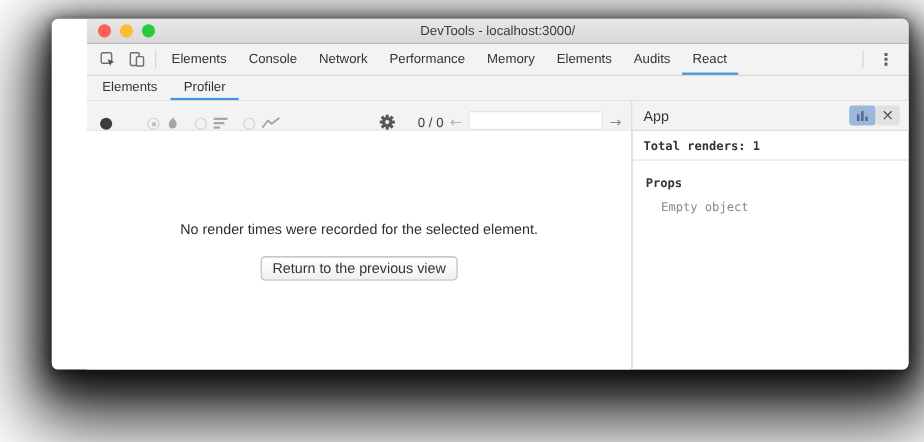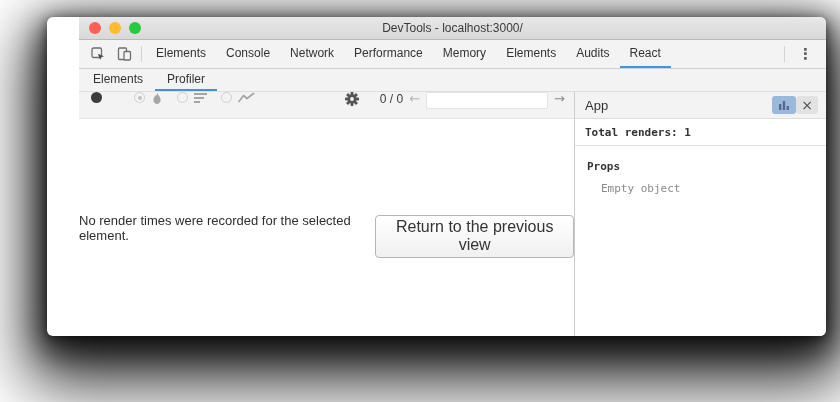--- a/index.html
+++ b/index.html
@@ -54,42 +54,42 @@
     padding:0 12px;font-size:12px;color:#333;display:flex;align-items:center;
     border-bottom:2px solid transparent;box-sizing:border-box;cursor:pointer;
   }
   .subtab.selected{border-bottom-color:#4192e3;}
   
   .main{flex:1;display:flex;min-height:0;}
   .left{flex:1;min-width:0;display:flex;flex-direction:column;background:#fff;}
   
   .toolbar{
     height:26px;flex:0 0 auto;background:#f3f3f3;border-bottom:1px solid #e6e6e6;
-    display:flex;align-items:flex-start;padding:0 9px;gap:6px;
+    display:flex;align-items:flex-end;padding:0 9px;gap:6px;
   }
   .record{width:11px;height:11px;border-radius:50%;background:#3d3d3d;margin:0 3px;cursor:pointer;}
   .radio{
     width:11px;height:11px;border-radius:50%;border:1px solid #cfcfcf;box-sizing:border-box;
     display:flex;align-items:center;justify-content:center;margin-left:8px;
   }
   .radio .dot{width:4px;height:4px;border-radius:50%;background:#c2c2c2;}
   .icn{display:flex;align-items:center;}
   .counter{font-size:12px;color:#3a3a3a;white-space:nowrap;}
   .arrow{font-family:"DejaVu Sans",sans-serif;font-size:13px;line-height:1;cursor:pointer;}
   .arrow.dim{color:#b3b3b3;}
   .arrow.next{color:#8a8a8a;}
   .search{
     width:122px;height:17px;border:1px solid #e3e3e3;border-radius:2px;background:#fff;
     outline:none;padding:0 4px;box-sizing:border-box;font-size:11px;font-family:"Liberation Sans",sans-serif;
   }
   
-  .content{flex:1;display:flex;flex-direction:row;align-items:center;justify-content:center;background:#fff;}
+  .content{flex:1;display:flex;flex-direction:column;align-items:center;justify-content:center;background:#fff;}
   .msg{font-size:13px;color:#2e2e2e;}
   .return-btn{
-    margin-top:17px;font-family:"Liberation Sans",sans-serif;font-size:16px;color:#333;
+    margin-top:17px;font-family:"Liberation Sans",sans-serif;font-size:13px;color:#333;
     background:linear-gradient(#ffffff,#f0f0f0);border:1px solid #b6b6b6;border-radius:4px;
     padding:2px 10px 3px;cursor:pointer;
   }
   
   .right{width:252px;flex:0 0 auto;border-left:1px solid #ccc;background:#fff;display:flex;flex-direction:column;box-sizing:border-box;}
   .panel-header{
     height:26px;flex:0 0 auto;background:#f3f3f3;border-bottom:1px solid #ddd;
     display:flex;align-items:center;padding:0 8px 0 10px;
   }
   .panel-title{flex:1;font-size:13px;color:#333;}

